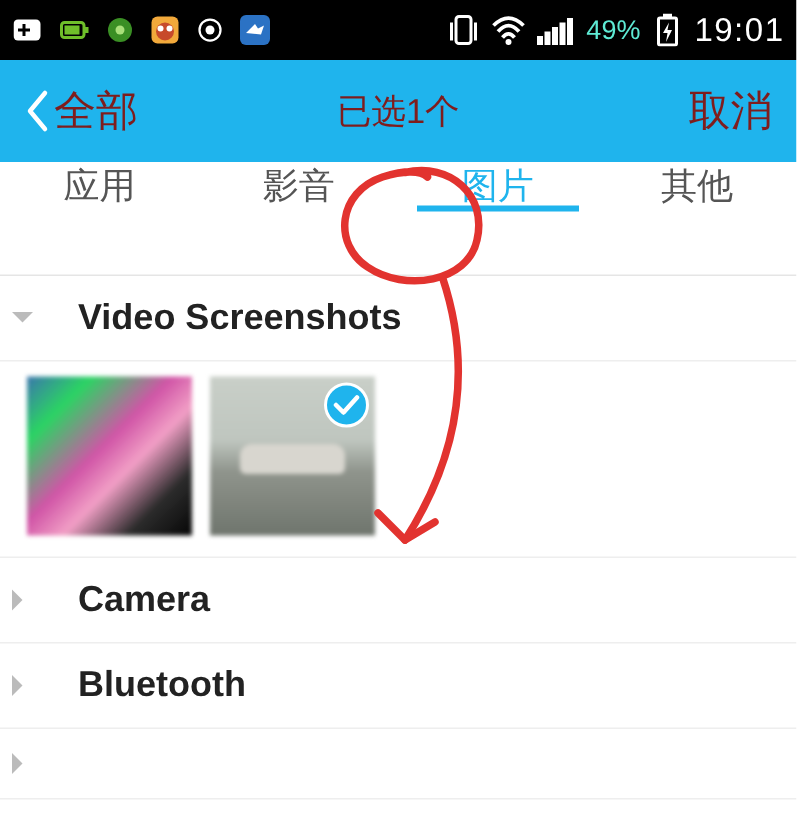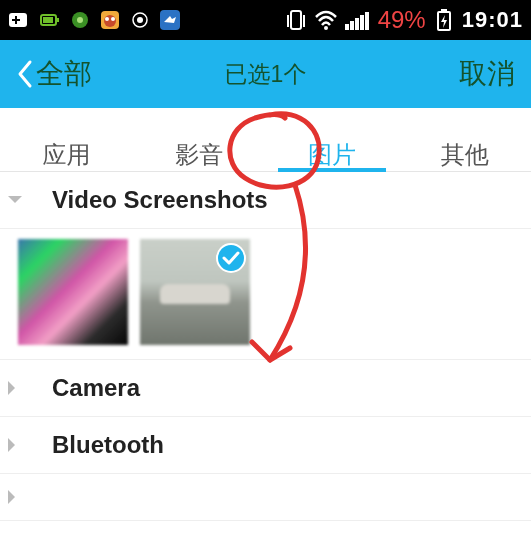--- a/index.html
+++ b/index.html
@@ -12,43 +12,43 @@
     display: flex;
     align-items: center;
     padding: 0 8px;
     color: #fff;
     font-size: 20px;
   }
   .status-left { display: flex; align-items: center; gap: 6px; }
   .status-right { margin-left: auto; display: flex; align-items: center; gap: 6px; }
   .sb-icon { display: inline-flex; align-items: center; justify-content: center; width: 24px; height: 24px; }
   .sb-icon svg { display: block; }
-  .sb-time { font-size: 22px; font-weight: 700; letter-spacing: 1px; }
-  .sb-pct { font-size: 24px; color: #ef4444; }
+  .sb-time { font-size: 22px; font-weight: 400; letter-spacing: 1px; }
+  .sb-pct { font-size: 18px; color: #5eead4; }
 
   
   .header {
     height: 68px;
     background: #1fb4ed;
     display: flex;
     align-items: center;
     padding: 0 16px;
-    color: #14532d;
+    color: #7f1d1d;
     font-size: 28px;
   }
   .header-back { display: flex; align-items: center; gap: 2px; }
   .header-title { flex: 1; text-align: center; font-size: 23px; margin-left: -20px; }
   .header-cancel { font-size: 28px; font-family: Liberation Mono, monospace; }
 
   
   .tabs {
     display: flex;
-    height: 64px;
+    height: 76px;
     border-bottom: 1px solid #e5e5e5;
-    align-items: flex-end;
+    align-items: flex-start;
   }
   .tab {
     flex: 1;
     display: flex;
     align-items: center;
     justify-content: center;
     font-size: 24px;
     color: #555;
     position: relative;
   }

